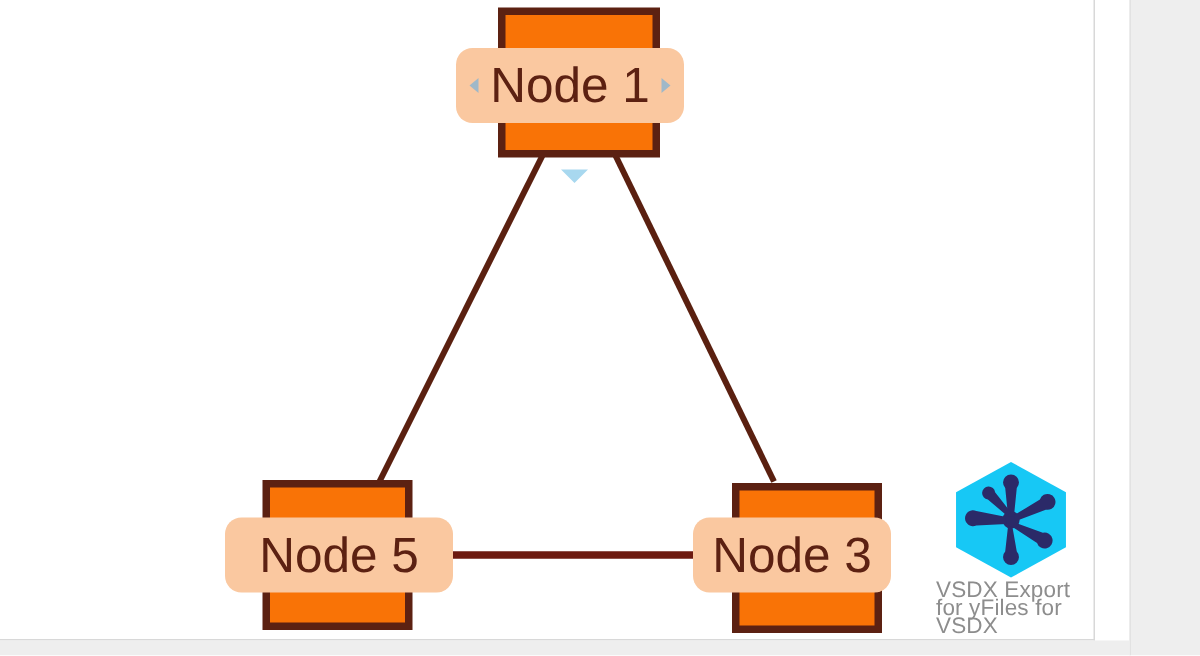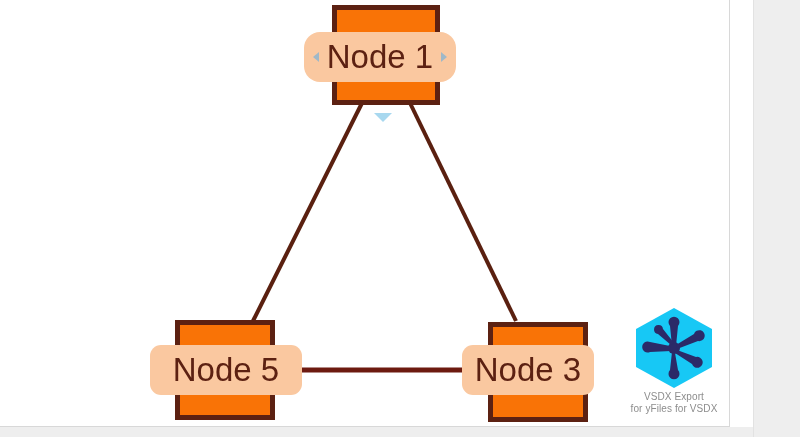--- a/index.html
+++ b/index.html
@@ -81,21 +81,20 @@
     justify-content: center;
     color: #5c2112;
     font-family: "Liberation Sans", sans-serif;
     font-weight: 400;
     white-space: nowrap;
     box-sizing: border-box;
   }
   #label-node-1 {
     left: 304px; top: 32px; width: 152px; height: 50px;
     font-size: 33px;
-    border-radius: 16px;
   }
   #label-node-2 {
     left: 150px; top: 345px; width: 152px; height: 50px;
     font-size: 33px;
   }
   #label-node-3 {
     left: 462px; top: 345px; width: 132px; height: 50px;
     font-size: 33px;
   }
   .label-text { pointer-events: none; }
@@ -137,24 +136,23 @@
     top: 306px;
     width: 100px;
     height: 118px;
     display: flex;
     flex-direction: column;
     align-items: center;
   }
   #watermark-logo { width: 92px; height: 84px; display: block; }
   #watermark-caption {
     margin-top: 1px;
-    text-align: center;
     color: #8d8d8d;
     font-family: "Liberation Sans", sans-serif;
-    font-size: 10px;
+    font-size: 15px;
     line-height: 12px;
     letter-spacing: .1px;
   }
 </style>
 </head>
 <body>
 
 <div id="app-root">
 
   <div id="diagram-canvas">

